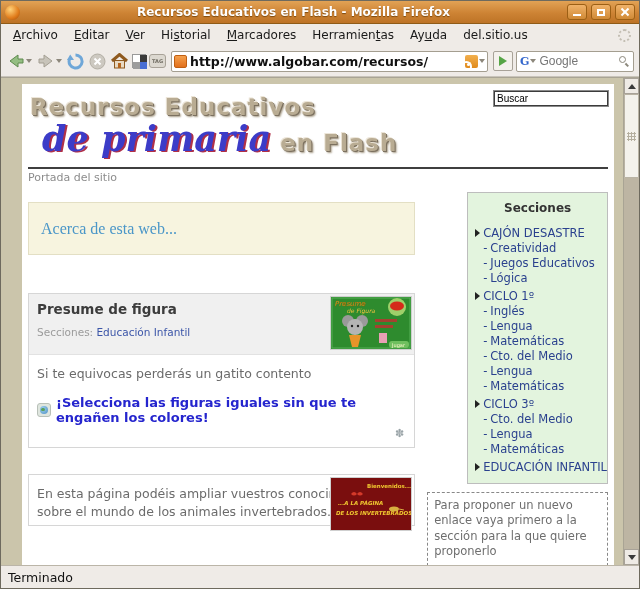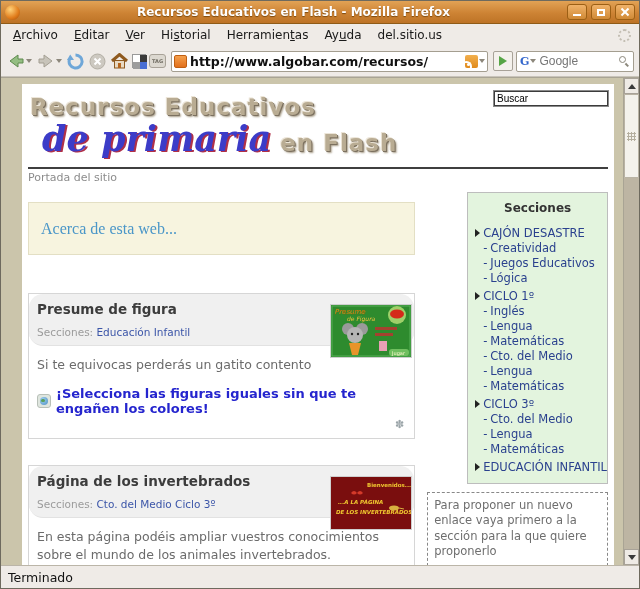--- a/index.html
+++ b/index.html
@@ -88,26 +88,26 @@
   .columns{display:flex;gap:12px;align-items:flex-start;}
   .maincol{flex:1;min-width:0;}
   .sidecol{flex:0 0 153px;}
 
   .about-box{margin-top:10px;background:#f7f4df;border:1px solid #e3dfc4;
     padding:16px 12px;margin-bottom:38px;}
   .about-box a{font-family:"Liberation Serif","DejaVu Serif",serif;font-size:16px;
     color:#4a96c8;text-decoration:none;}
 
   .card{border:1px solid #d6d6d6;position:relative;margin-bottom:26px;background:#fff;}
-  .card-header{background:#f0f0f0;padding:7px 92px 7px 8px;border-bottom:1px solid #e2e2e2;min-height:52px;border-radius:14px;}
+  .card-header{background:#f0f0f0;padding:7px 92px 16px 8px;border-bottom:1px solid #e2e2e2;min-height:52px;}
   .card-title{font-size:13.5px;font-weight:bold;color:#3c3c3c;}
   .card-sections{margin-top:9px;font-size:10.5px;}
   .card-sections .lbl{color:#9b9b9b;}
   .card-sections a{color:#3b55a8;text-decoration:none;}
-  .thumb{position:absolute;top:10px;right:2px;width:82px;height:54px;border:1px solid #cfcfcf;}
+  .thumb{position:absolute;top:2px;right:2px;width:82px;height:54px;border:1px solid #cfcfcf;}
   .card-body{padding:8px 8px 4px 8px;}
   .card-body p{margin:2px 0 0 0;font-size:12.5px;color:#6b6b6b;line-height:1.45;}
   .cta-row{display:flex;align-items:center;gap:5px;margin-top:12px;}
   .cta{font-size:13px;font-weight:bold;color:#2525ce;text-decoration:none;}
   .card-foot{text-align:right;padding:2px 2px 3px 0;font-size:11px;color:#9aa4a8;}
 
   .sections-box{background:#e3f4de;border:1px solid #bdbdbd;padding:4px 0 8px 0;margin-left:40px;}
   .sections-title{text-align:center;font-size:12px;font-weight:bold;color:#333;
     padding:4px 0 8px 0;}
   .sb-row{font-size:11.5px;color:#2a418e;line-height:15px;padding-left:7px;white-space:nowrap;}
@@ -166,20 +166,21 @@
         </span>
     </span>
   </div>
 
   <div class="menubar">
     <span id="menu-items" style="display:flex;">
         <span class="menu-item"><u>A</u>rchivo</span>
         <span class="menu-item"><u>E</u>ditar</span>
         <span class="menu-item"><u>V</u>er</span>
         <span class="menu-item">Hi<u>s</u>torial</span>
+        <span class="menu-item"><u>M</u>arcadores</span>
         <span class="menu-item">Herramien<u>t</u>as</span>
         <span class="menu-item">Ay<u>u</u>da</span>
         <span class="menu-item">del.sitio.us</span>
       </span>
     <span class="menu-spacer"></span>
     <span class="throbber"></span>
   </div>
 
   <div class="toolbar">
     <span class="navbtn">
@@ -301,27 +302,20 @@
                       <i></i>
                       <u></u>
                     </span>
                   <a class="cta" href="#">¡Selecciona las figuras iguales sin que te engañen los colores!</a>
                 </div>
                 <div class="card-foot"><span>✽</span></div>
               </div>
             </div>
 
             <div class="card">
-              <div class="card-header">
-                <div class="card-title">Página de los invertebrados</div>
-                <div class="card-sections">
-                  <span class="lbl">Secciones:</span>
-                  <a href="#">Cto. del Medio Ciclo 3º</a>
-                </div>
-              </div>
               <div class="thumb">
                 <svg width="80" height="52" viewBox="0 0 80 52">
                   <rect width="80" height="52" fill="#7a0e0e"></rect>
                   <text x="36" y="10" font-size="5.5" font-weight="bold" fill="#f0c830">Bienvenidos...</text>
                   <path d="M26 16 q3 -4 6 0 q-3 3 -6 0 M26 16 q-3 -4 -6 0 q3 3 6 0" fill="#d43a2a"></path>
                   <text x="7" y="27" font-size="5.5" font-weight="bold" font-style="italic" fill="#f0c830">...A LA PÁGINA</text>
                   <text x="5" y="37" font-size="5.5" font-weight="bold" font-style="italic" fill="#f0c830">DE LOS INVERTEBRADOS</text>
                   <ellipse cx="63" cy="31" rx="5" ry="2.5" fill="#d8b040"></ellipse>
                   <path d="M68 31 l5 1" stroke="#d8b040" stroke-width="1"></path>
                 </svg>

